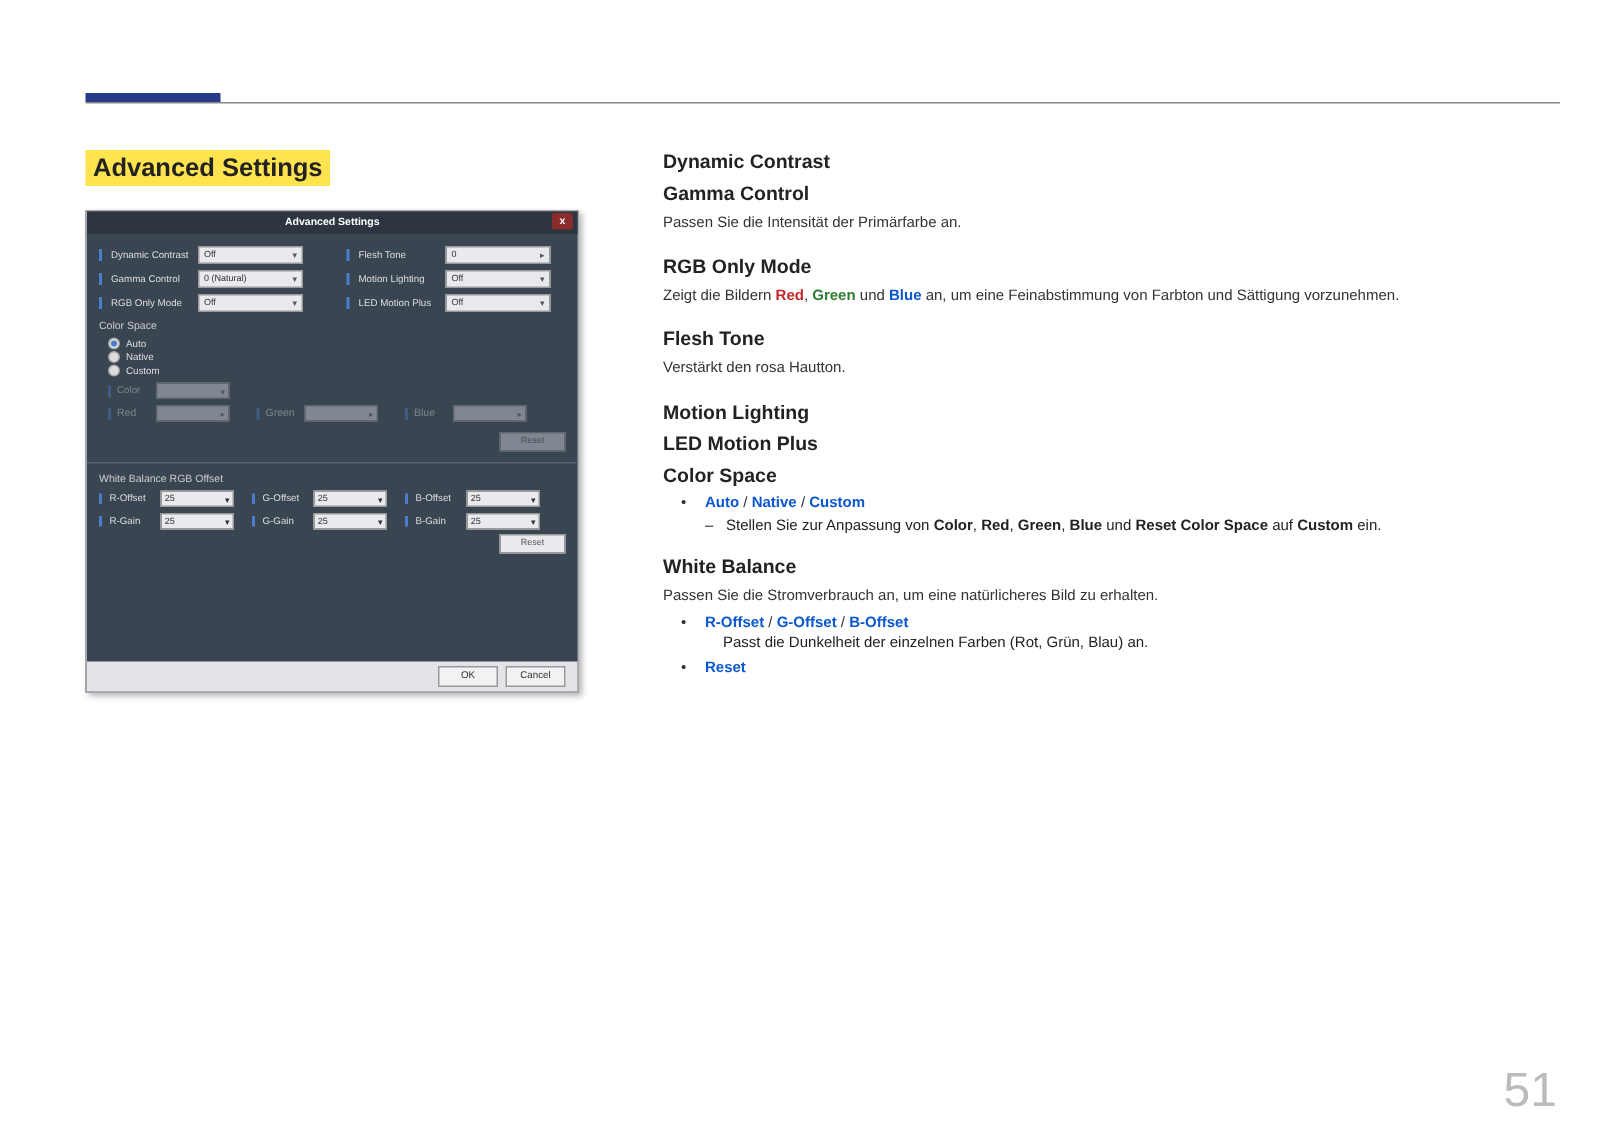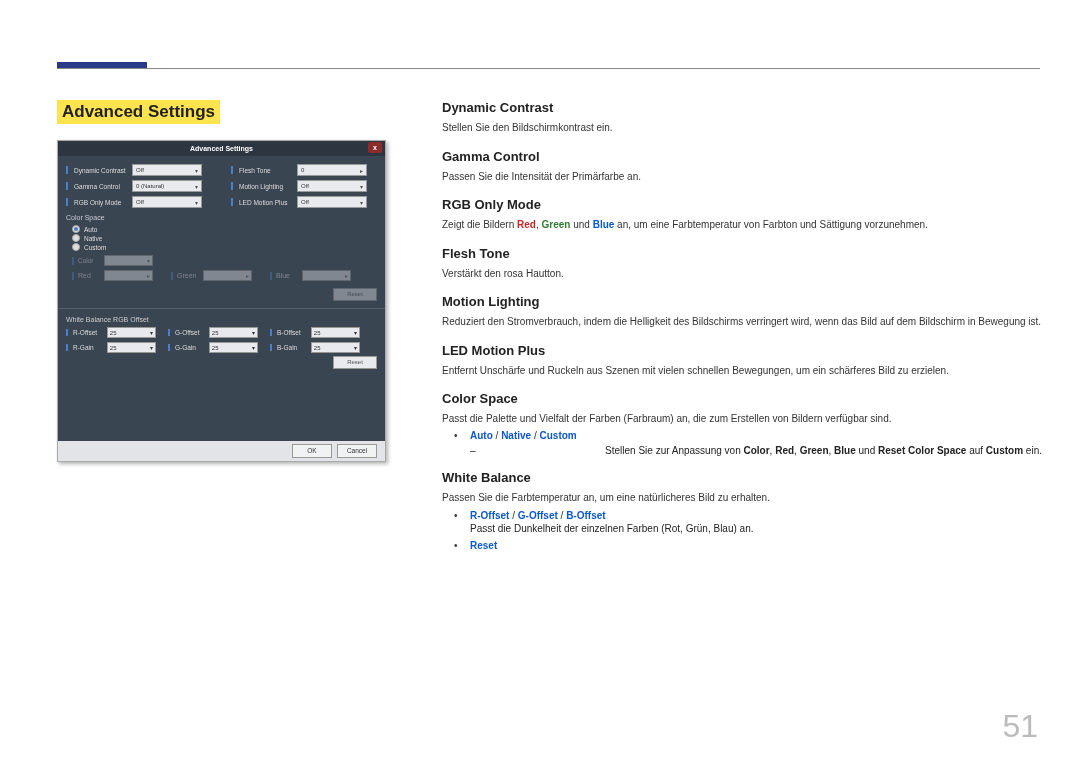--- a/index.html
+++ b/index.html
@@ -318,56 +318,52 @@
   </div>
   <div class="dialog-footer">
     <div class="dbtn">OK</div>
     <div class="dbtn">Cancel</div>
   </div>
 </div>
 
 <div class="right-col">
 
   <div class="h3">Dynamic Contrast</div>
-  <div class="desc">Stellen Sie den Bildschirmkontrast ein.</div>
 
   <div class="h3">Gamma Control</div>
   <div class="desc">Passen Sie die Intensität der Primärfarbe an.</div>
 
   <div class="h3">RGB Only Mode</div>
   <div class="desc">
-    <span>Zeigt die Bildern </span><span class="red">Red</span><span>, </span><span class="green">Green</span><span> und </span><span class="blue">Blue</span><span> an, um eine Farbtemperatur von Farbton und Sättigung vorzunehmen.</span>
+    <span>Zeigt die Bildern </span><span class="red">Red</span><span>, </span><span class="green">Green</span><span> und </span><span class="blue">Blue</span><span> an, um eine Feinabstimmung von Farbton und Sättigung vorzunehmen.</span>
   </div>
 
   <div class="h3">Flesh Tone</div>
   <div class="desc">Verstärkt den rosa Hautton.</div>
 
   <div class="h3">Motion Lighting</div>
-  <div class="desc">Reduziert den Stromverbrauch, indem die Helligkeit des Bildschirms verringert wird, wenn das Bild auf dem Bildschirm in Bewegung ist.</div>
 
   <div class="h3">LED Motion Plus</div>
-  <div class="desc">Entfernt Unschärfe und Ruckeln aus Szenen mit vielen schnellen Bewegungen, um ein schärferes Bild zu erzielen.</div>
 
   <div class="h3">Color Space</div>
-  <div class="desc" style="margin-bottom:4px">Passt die Palette und Vielfalt der Farben (Farbraum) an, die zum Erstellen von Bildern verfügbar sind.</div>
   <ul class="sub">
     <li>
       <span class="term">Auto</span><span class="sep"> / </span><span class="term">Native</span><span class="sep"> / </span><span class="term">Custom</span>
-      <div class="dash-line" style="margin-left:0px; margin-top:4px;text-align:right;">
+      <div class="dash-line" style="margin-left:0px; margin-top:4px;">
         <span>Stellen Sie zur Anpassung von </span><span class="boldin">Color</span><span>, </span><span class="boldin">Red</span><span>, </span><span class="boldin">Green</span><span>, </span><span class="boldin">Blue</span><span> und </span><span class="boldin">Reset Color Space</span><span> auf </span><span class="boldin">Custom</span><span> ein.</span>
       </div>
     </li>
   </ul>
 
   <div class="h3">White Balance</div>
-  <div class="desc" style="margin-bottom:6px">Passen Sie die Farbtemperatur an, um eine natürlicheres Bild zu erhalten.</div>
+  <div class="desc" style="margin-bottom:6px">Passen Sie die Stromverbrauch an, um eine natürlicheres Bild zu erhalten.</div>
   <ul class="sub">
     <li>
       <span class="term">R-Offset</span><span class="sep"> / </span><span class="term">G-Offset</span><span class="sep"> / </span><span class="term">B-Offset</span>
-      <div class="sub-desc" style="margin-left:0">Passt die Dunkelheit der einzelnen Farben (Rot, Grün, Blau) an.</div>
+      <div class="sub-desc" style="margin-left:12px">Passt die Dunkelheit der einzelnen Farben (Rot, Grün, Blau) an.</div>
     </li>
     <li>
       <span class="term">Reset</span>
     </li>
   </ul>
 </div>
 
 <div class="pagenum">51</div>
 
 </body></html>

